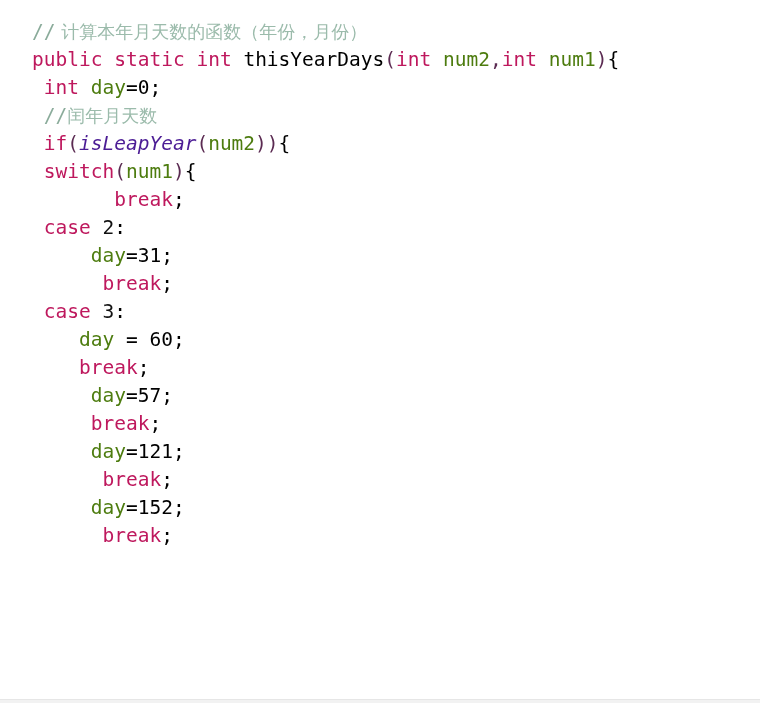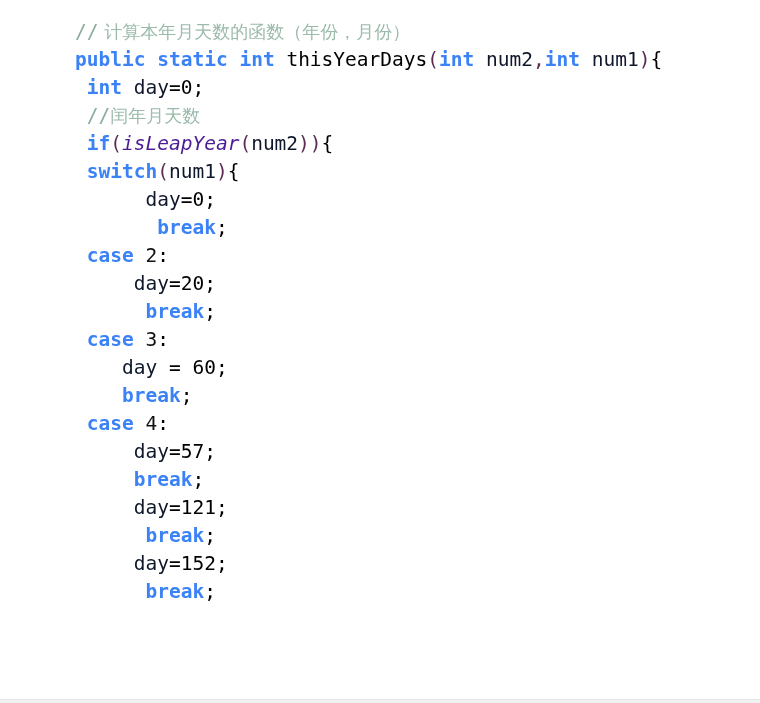--- a/index.html
+++ b/index.html
@@ -21,29 +21,28 @@
     box-sizing: border-box;
     padding: 18px 0 0 0;
   }
   .code-line {
     height: 28px;
     line-height: 28px;
     font-size: 19.5px;
     white-space: pre;
     padding-left: 32px;
     letter-spacing: 0px;
-    margin-left: 43px;
   }
   .tok { white-space: pre; }
   .kw {
-    color: #3b82f6;
-    font-weight: bold;
+    color: #be185d;
+    font-weight: normal;
   }
   .ident {
-    color: #0f172a;
+    color: #4d7c0f;
   }
   .plain {
     color: #000000;
   }
   .cmt {
     color: #8aab9a;
   }
   .cmt-cn {
     color: #9bbbab;
     font-family: "DejaVu Sans", "Liberation Sans", sans-serif;
@@ -73,29 +72,27 @@
 </head>
 <body>
 
 <div id="code-block">
     <div class="code-line"><span class="tok cmt">//</span><span class="tok cmt-cn"> 计算本年月天数的函数（年份，月份）</span></div>
     <div class="code-line"><span class="tok kw">public</span><span class="tok plain"> </span><span class="tok kw">static</span><span class="tok plain"> </span><span class="tok kw">int</span><span class="tok plain"> </span><span class="tok plain">thisYearDays</span><span class="tok punct">(</span><span class="tok kw">int</span><span class="tok plain"> </span><span class="tok ident">num2</span><span class="tok punct">,</span><span class="tok kw">int</span><span class="tok plain"> </span><span class="tok ident">num1</span><span class="tok punct">)</span><span class="tok plain">{</span></div>
     <div class="code-line"><span class="tok plain"> </span><span class="tok kw">int</span><span class="tok plain"> </span><span class="tok ident">day</span><span class="tok plain">=0;</span></div>
     <div class="code-line"><span class="tok plain"> </span><span class="tok cmt">//</span><span class="tok cmt-cn">闰年月天数</span></div>
     <div class="code-line"><span class="tok plain"> </span><span class="tok kw">if</span><span class="tok punct">(</span><span class="tok method">isLeapYear</span><span class="tok punct">(</span><span class="tok ident">num2</span><span class="tok punct">))</span><span class="tok plain">{</span></div>
     <div class="code-line"><span class="tok plain"> </span><span class="tok kw">switch</span><span class="tok punct">(</span><span class="tok ident">num1</span><span class="tok punct">)</span><span class="tok plain">{</span></div>
-    <div class="code-line"><span class="tok plain">      </span><span class="tok ident">day</span><span class="tok plain">=0;</span></div>
     <div class="code-line"><span class="tok plain">       </span><span class="tok kw">break</span><span class="tok plain">;</span></div>
     <div class="code-line"><span class="tok plain"> </span><span class="tok kw">case</span><span class="tok plain"> </span><span class="tok num">2</span><span class="tok plain">:</span></div>
-    <div class="code-line"><span class="tok plain">     </span><span class="tok ident">day</span><span class="tok plain">=20;</span></div>
+    <div class="code-line"><span class="tok plain">     </span><span class="tok ident">day</span><span class="tok plain">=31;</span></div>
     <div class="code-line"><span class="tok plain">      </span><span class="tok kw">break</span><span class="tok plain">;</span></div>
     <div class="code-line"><span class="tok plain"> </span><span class="tok kw">case</span><span class="tok plain"> </span><span class="tok num">3</span><span class="tok plain">:</span></div>
     <div class="code-line"><span class="tok plain">    </span><span class="tok ident">day</span><span class="tok plain"> = 60;</span></div>
     <div class="code-line"><span class="tok plain">    </span><span class="tok kw">break</span><span class="tok plain">;</span></div>
-    <div class="code-line"><span class="tok plain"> </span><span class="tok kw">case</span><span class="tok plain"> </span><span class="tok num">4</span><span class="tok plain">:</span></div>
     <div class="code-line"><span class="tok plain">     </span><span class="tok ident">day</span><span class="tok plain">=57;</span></div>
     <div class="code-line"><span class="tok plain">     </span><span class="tok kw">break</span><span class="tok plain">;</span></div>
     <div class="code-line"><span class="tok plain">     </span><span class="tok ident">day</span><span class="tok plain">=121;</span></div>
     <div class="code-line"><span class="tok plain">      </span><span class="tok kw">break</span><span class="tok plain">;</span></div>
     <div class="code-line"><span class="tok plain">     </span><span class="tok ident">day</span><span class="tok plain">=152;</span></div>
     <div class="code-line"><span class="tok plain">      </span><span class="tok kw">break</span><span class="tok plain">;</span></div>
   </div>
 <div id="bottom-strip"></div>
 
 </body></html>

